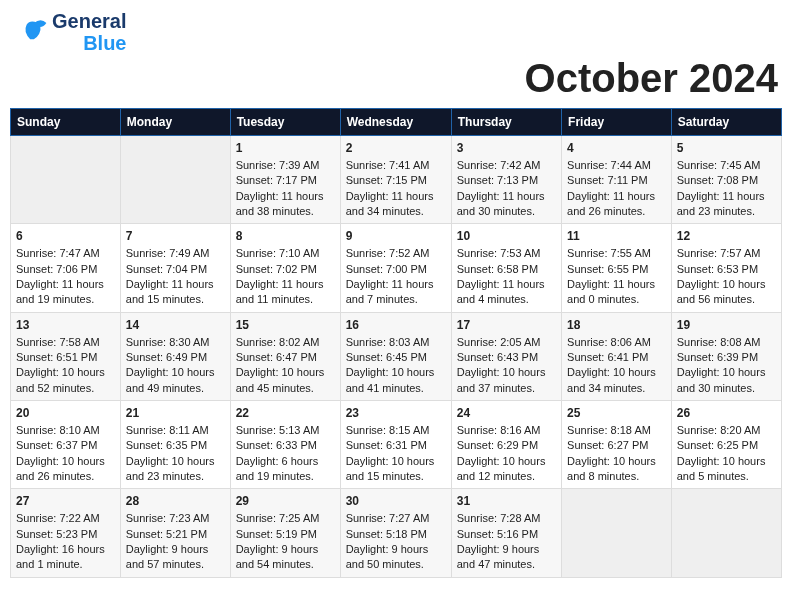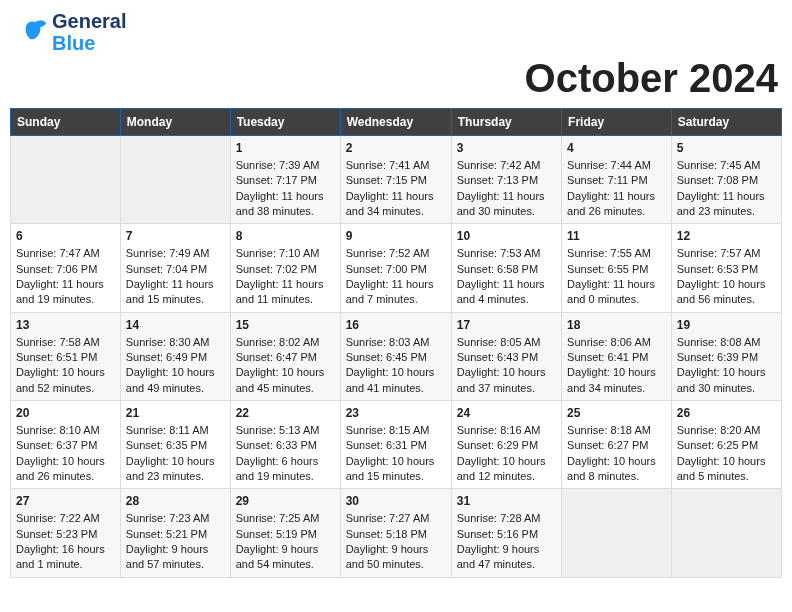--- a/index.html
+++ b/index.html
@@ -31,21 +31,21 @@
       font-size: 16px;
       color: #444;
       margin-top: 2px;
     }
     .calendar-table {
       width: 100%;
       border-collapse: collapse;
       font-size: 11px;
     }
     .calendar-table th {
-      background-color: #404040;
+      background-color: #0f172a;
       color: #fff;
       text-align: left;
       padding: 6px 6px;
       font-size: 12px;
       font-weight: bold;
       border: 1px solid #2062a8;
     }
     .calendar-table td {
       border: 1px solid #ddd;
       vertical-align: top;
@@ -80,20 +80,21 @@
       gap: 2px;
     }
     .logo-icon {
       width: 36px;
       height: 36px;
     }
     .logo-name {
       display: flex;
       flex-direction: column;
       line-height: 1.1;
+      align-items: flex-end;
     }
     .logo-general {
       font-size: 20px;
       font-weight: bold;
       color: #1a3a6b;
     }
     .logo-blue-text {
       font-size: 20px;
       font-weight: bold;
       color: #2196F3;
@@ -147,21 +148,21 @@
         <td><span class="day-number">9</span><span>Sunrise: 7:52 AM</span><br><span>Sunset: 7:00 PM</span><br><span>Daylight: 11 hours and 7 minutes.</span></td>
         <td><span class="day-number">10</span><span>Sunrise: 7:53 AM</span><br><span>Sunset: 6:58 PM</span><br><span>Daylight: 11 hours and 4 minutes.</span></td>
         <td><span class="day-number">11</span><span>Sunrise: 7:55 AM</span><br><span>Sunset: 6:55 PM</span><br><span>Daylight: 11 hours and 0 minutes.</span></td>
         <td><span class="day-number">12</span><span>Sunrise: 7:57 AM</span><br><span>Sunset: 6:53 PM</span><br><span>Daylight: 10 hours and 56 minutes.</span></td>
       </tr>
       <tr>
         <td><span class="day-number">13</span><span>Sunrise: 7:58 AM</span><br><span>Sunset: 6:51 PM</span><br><span>Daylight: 10 hours and 52 minutes.</span></td>
         <td><span class="day-number">14</span><span>Sunrise: 8:30 AM</span><br><span>Sunset: 6:49 PM</span><br><span>Daylight: 10 hours and 49 minutes.</span></td>
         <td><span class="day-number">15</span><span>Sunrise: 8:02 AM</span><br><span>Sunset: 6:47 PM</span><br><span>Daylight: 10 hours and 45 minutes.</span></td>
         <td><span class="day-number">16</span><span>Sunrise: 8:03 AM</span><br><span>Sunset: 6:45 PM</span><br><span>Daylight: 10 hours and 41 minutes.</span></td>
-        <td><span class="day-number">17</span><span>Sunrise: 8:05 AM</span><br><span>Sunset: 6:43 PM</span><br><span>Daylight: 10 hours and 37 minutes.</span></td>
+        <td><span class="day-number">17</span><span>Sunrise: 2:05 AM</span><br><span>Sunset: 6:43 PM</span><br><span>Daylight: 10 hours and 37 minutes.</span></td>
         <td><span class="day-number">18</span><span>Sunrise: 8:06 AM</span><br><span>Sunset: 6:41 PM</span><br><span>Daylight: 10 hours and 34 minutes.</span></td>
         <td><span class="day-number">19</span><span>Sunrise: 8:08 AM</span><br><span>Sunset: 6:39 PM</span><br><span>Daylight: 10 hours and 30 minutes.</span></td>
       </tr>
       <tr>
         <td><span class="day-number">20</span><span>Sunrise: 8:10 AM</span><br><span>Sunset: 6:37 PM</span><br><span>Daylight: 10 hours and 26 minutes.</span></td>
         <td><span class="day-number">21</span><span>Sunrise: 8:11 AM</span><br><span>Sunset: 6:35 PM</span><br><span>Daylight: 10 hours and 23 minutes.</span></td>
         <td><span class="day-number">22</span><span>Sunrise: 5:13 AM</span><br><span>Sunset: 6:33 PM</span><br><span>Daylight: 6 hours and 19 minutes.</span></td>
         <td><span class="day-number">23</span><span>Sunrise: 8:15 AM</span><br><span>Sunset: 6:31 PM</span><br><span>Daylight: 10 hours and 15 minutes.</span></td>
         <td><span class="day-number">24</span><span>Sunrise: 8:16 AM</span><br><span>Sunset: 6:29 PM</span><br><span>Daylight: 10 hours and 12 minutes.</span></td>
         <td><span class="day-number">25</span><span>Sunrise: 8:18 AM</span><br><span>Sunset: 6:27 PM</span><br><span>Daylight: 10 hours and 8 minutes.</span></td>

